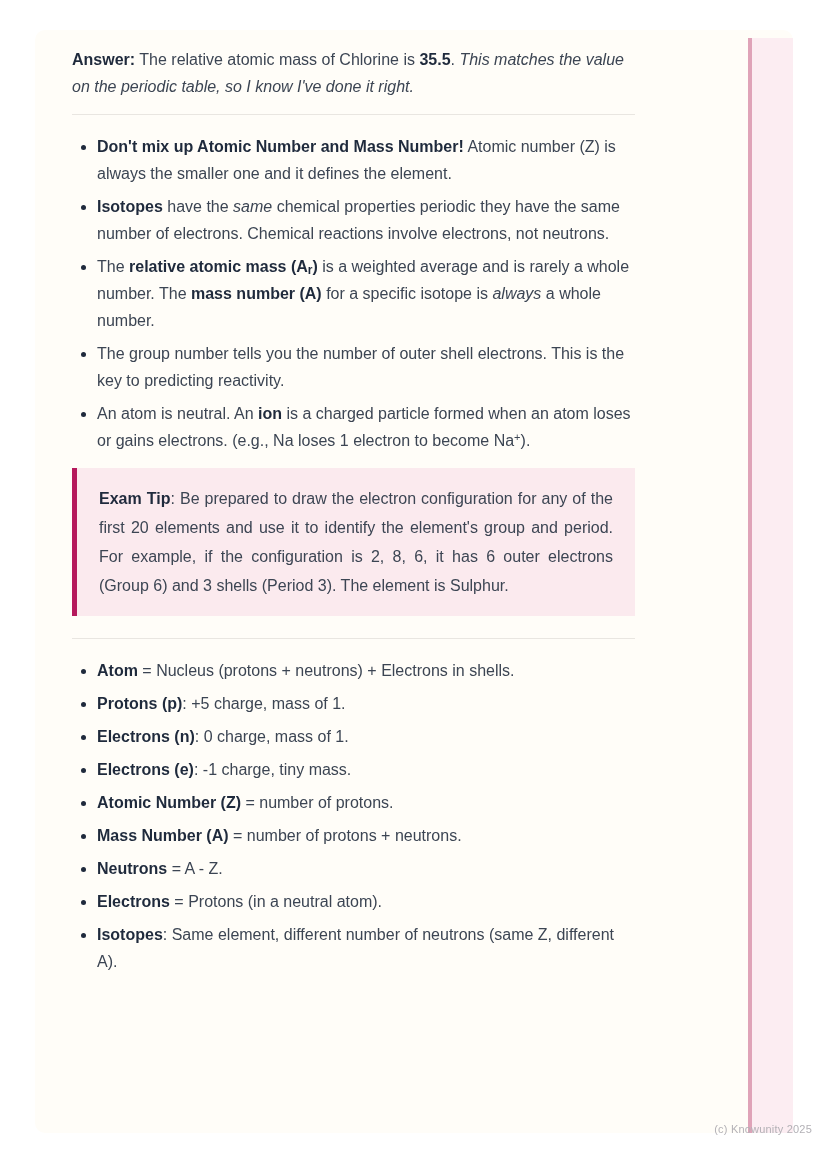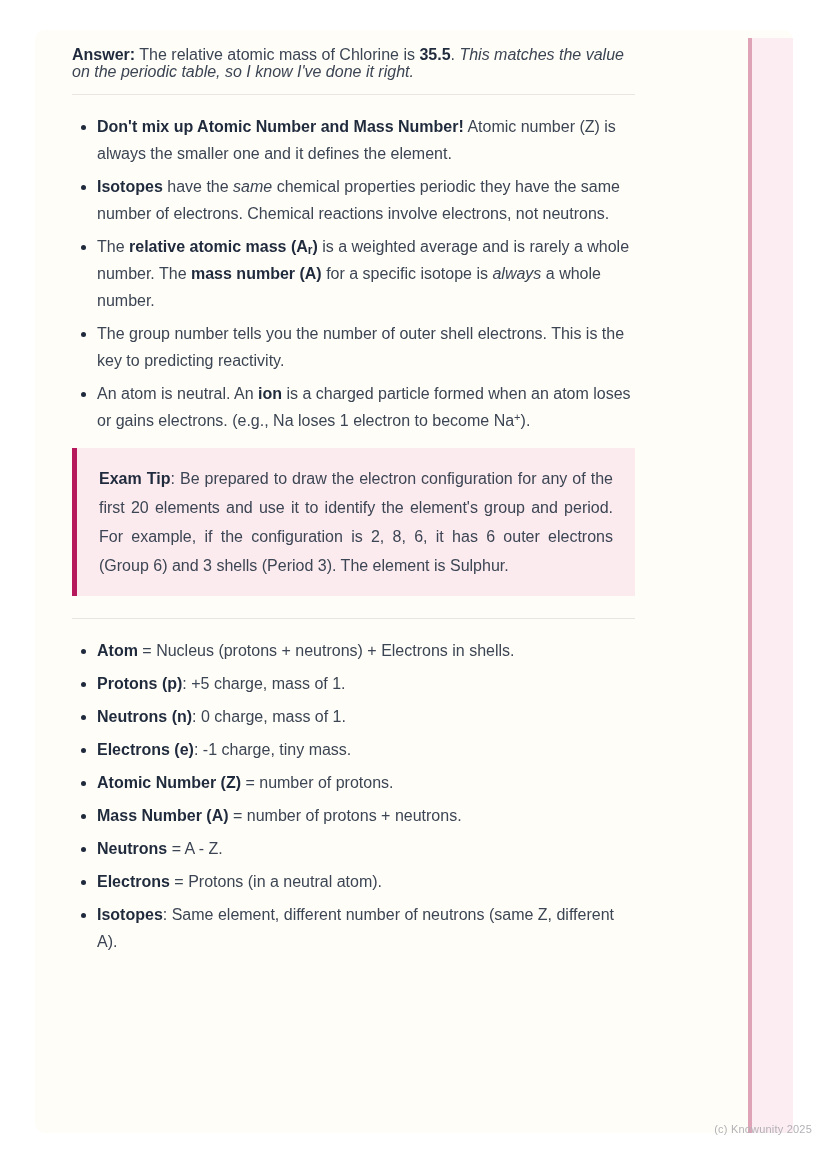--- a/index.html
+++ b/index.html
@@ -21,21 +21,21 @@
   .canvas{position:relative;width:828px;height:1171px;background:#ffffff;overflow:hidden;}
   .card{
     position:absolute;left:35px;top:30px;width:758px;height:1103px;
     background:var(--card-bg);border-radius:10px;
     padding:16px 158px 0 37px;color:var(--ink);font-size:16px;
   }
   .strip{
     position:absolute;right:0;top:8px;bottom:0;width:45px;
     background:var(--strip-bg);border-left:4px solid var(--strip-line);
   }
-  .answer{line-height:17px;}
+  .answer{line-height:27px;}
   .divider{border:none;border-top:1px solid var(--divider);margin-top:14px;}
   h2.sec{
     margin-top:28px;font-size:27px;line-height:34px;font-weight:700;
     color:var(--accent);letter-spacing:-0.3px;
     padding-bottom:12px;border-bottom:3px solid var(--accent-underline);
   }
   ul.points{margin-top:18px;padding-left:25px;list-style:disc;}
   ul.points li{line-height:27px;margin-bottom:6px;color:var(--ink);}
   ul.points li::marker{color:var(--ink-strong);}
   .seg-b{font-weight:700;color:var(--ink-strong);}
@@ -75,21 +75,21 @@
       </ul>
 
     <div class="tip"><span class="b">Exam Tip</span><span>: Be prepared to draw the electron configuration for any of the first 20 elements and use it to identify the element's group and period. For example, if the configuration is 2, 8, 6, it has 6 outer electrons (Group 6) and 3 shells (Period 3). The element is Sulphur.</span></div>
 
     <hr class="divider" style="margin-top:22px;">
 
 
     <ul class="points">
         <li><span class="seg-b">Atom</span><span class="seg-r"> = Nucleus (protons + neutrons) + Electrons in shells.</span></li>
         <li><span class="seg-b">Protons (p)</span><span class="seg-r">: +5 charge, mass of 1.</span></li>
-        <li><span class="seg-b">Neutrons (n)</span><span class="seg-r">: 0 charge, mass of 1.</span></li>
+        <li><span class="seg-b">Electrons (n)</span><span class="seg-r">: 0 charge, mass of 1.</span></li>
         <li><span class="seg-b">Electrons (e)</span><span class="seg-r">: -1 charge, tiny mass.</span></li>
         <li><span class="seg-b">Atomic Number (Z)</span><span class="seg-r"> = number of protons.</span></li>
         <li><span class="seg-b">Mass Number (A)</span><span class="seg-r"> = number of protons + neutrons.</span></li>
         <li><span class="seg-b">Neutrons</span><span class="seg-r"> = A - Z.</span></li>
         <li><span class="seg-b">Electrons</span><span class="seg-r"> = Protons (in a neutral atom).</span></li>
         <li><span class="seg-b">Isotopes</span><span class="seg-r">: Same element, different number of neutrons (same Z, different A).</span></li>
       </ul>
 
     <div class="strip"></div>
   </div>

